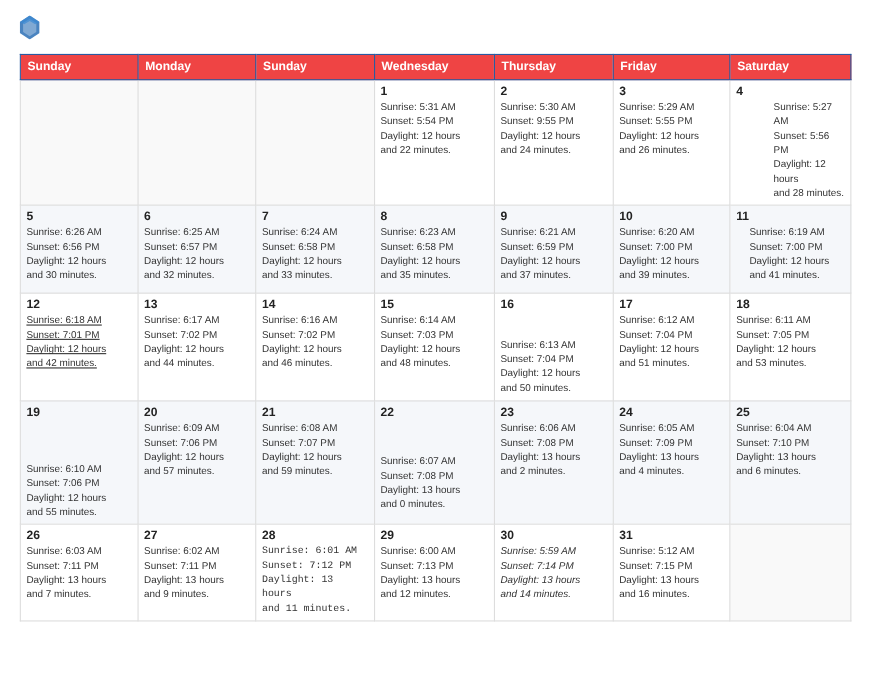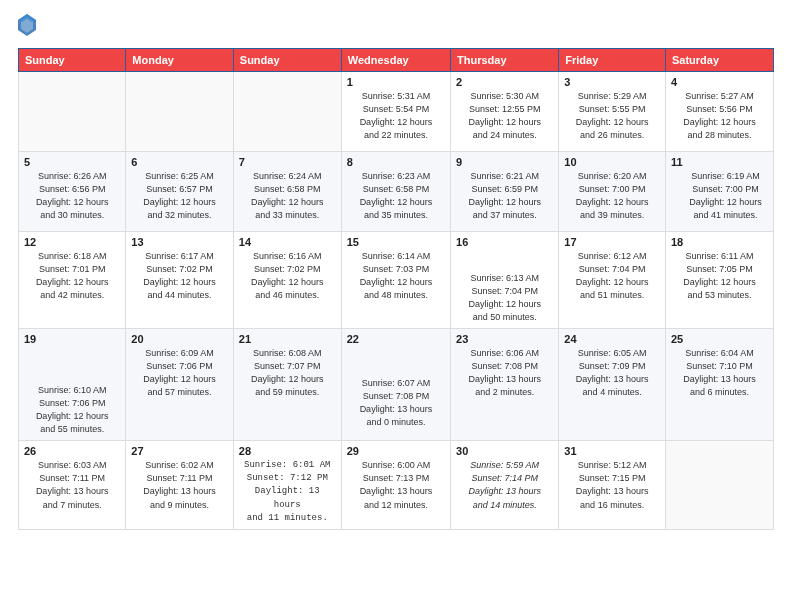--- a/index.html
+++ b/index.html
@@ -79,21 +79,20 @@
       font-weight: bold;
       font-size: 11px;
       color: #222;
       display: block;
       margin-bottom: 2px;
     }
     .day-info {
       color: #333;
       font-size: 9px;
       line-height: 1.45;
-      text-align: center;
     }
     .empty-cell {
       background: #f9f9f9 !important;
     }
   </style>
 </head>
 <body>
 
 <div class="page">
   <div class="header-area">
@@ -136,34 +135,34 @@
           <td>
             <span class="day-num">1</span>
             <div class="day-info" style="white-space: pre-line;">Sunrise: 5:31 AM
 Sunset: 5:54 PM
 Daylight: 12 hours
 and 22 minutes.</div>
           </td>
           <td>
             <span class="day-num">2</span>
             <div class="day-info" style="white-space: pre-line;">Sunrise: 5:30 AM
-Sunset: 12:55 PM
+Sunset: 9:55 PM
 Daylight: 12 hours
 and 24 minutes.</div>
           </td>
           <td>
             <span class="day-num">3</span>
             <div class="day-info" style="white-space: pre-line;">Sunrise: 5:29 AM
 Sunset: 5:55 PM
 Daylight: 12 hours
 and 26 minutes.</div>
           </td>
           <td>
             <span class="day-num">4</span>
-            <div class="day-info" style="white-space: pre-line;">Sunrise: 5:27 AM
+            <div class="day-info" style="white-space: pre-line; margin-left: 34px;">Sunrise: 5:27 AM
 Sunset: 5:56 PM
 Daylight: 12 hours
 and 28 minutes.</div>
           </td>
         </tr>
         <tr>
           <td>
             <span class="day-num">5</span>
             <div class="day-info" style="white-space: pre-line;">Sunrise: 6:26 AM
 Sunset: 6:56 PM
@@ -209,21 +208,21 @@
             <span class="day-num">11</span>
             <div class="day-info" style="white-space: pre-line; margin-left: 12px;">Sunrise: 6:19 AM
 Sunset: 7:00 PM
 Daylight: 12 hours
 and 41 minutes.</div>
           </td>
         </tr>
         <tr>
           <td>
             <span class="day-num">12</span>
-            <div class="day-info" style="white-space: pre-line;">Sunrise: 6:18 AM
+            <div class="day-info" style="white-space: pre-line; text-decoration: underline;">Sunrise: 6:18 AM
 Sunset: 7:01 PM
 Daylight: 12 hours
 and 42 minutes.</div>
           </td>
           <td>
             <span class="day-num">13</span>
             <div class="day-info" style="white-space: pre-line;">Sunrise: 6:17 AM
 Sunset: 7:02 PM
 Daylight: 12 hours
 and 44 minutes.</div>

